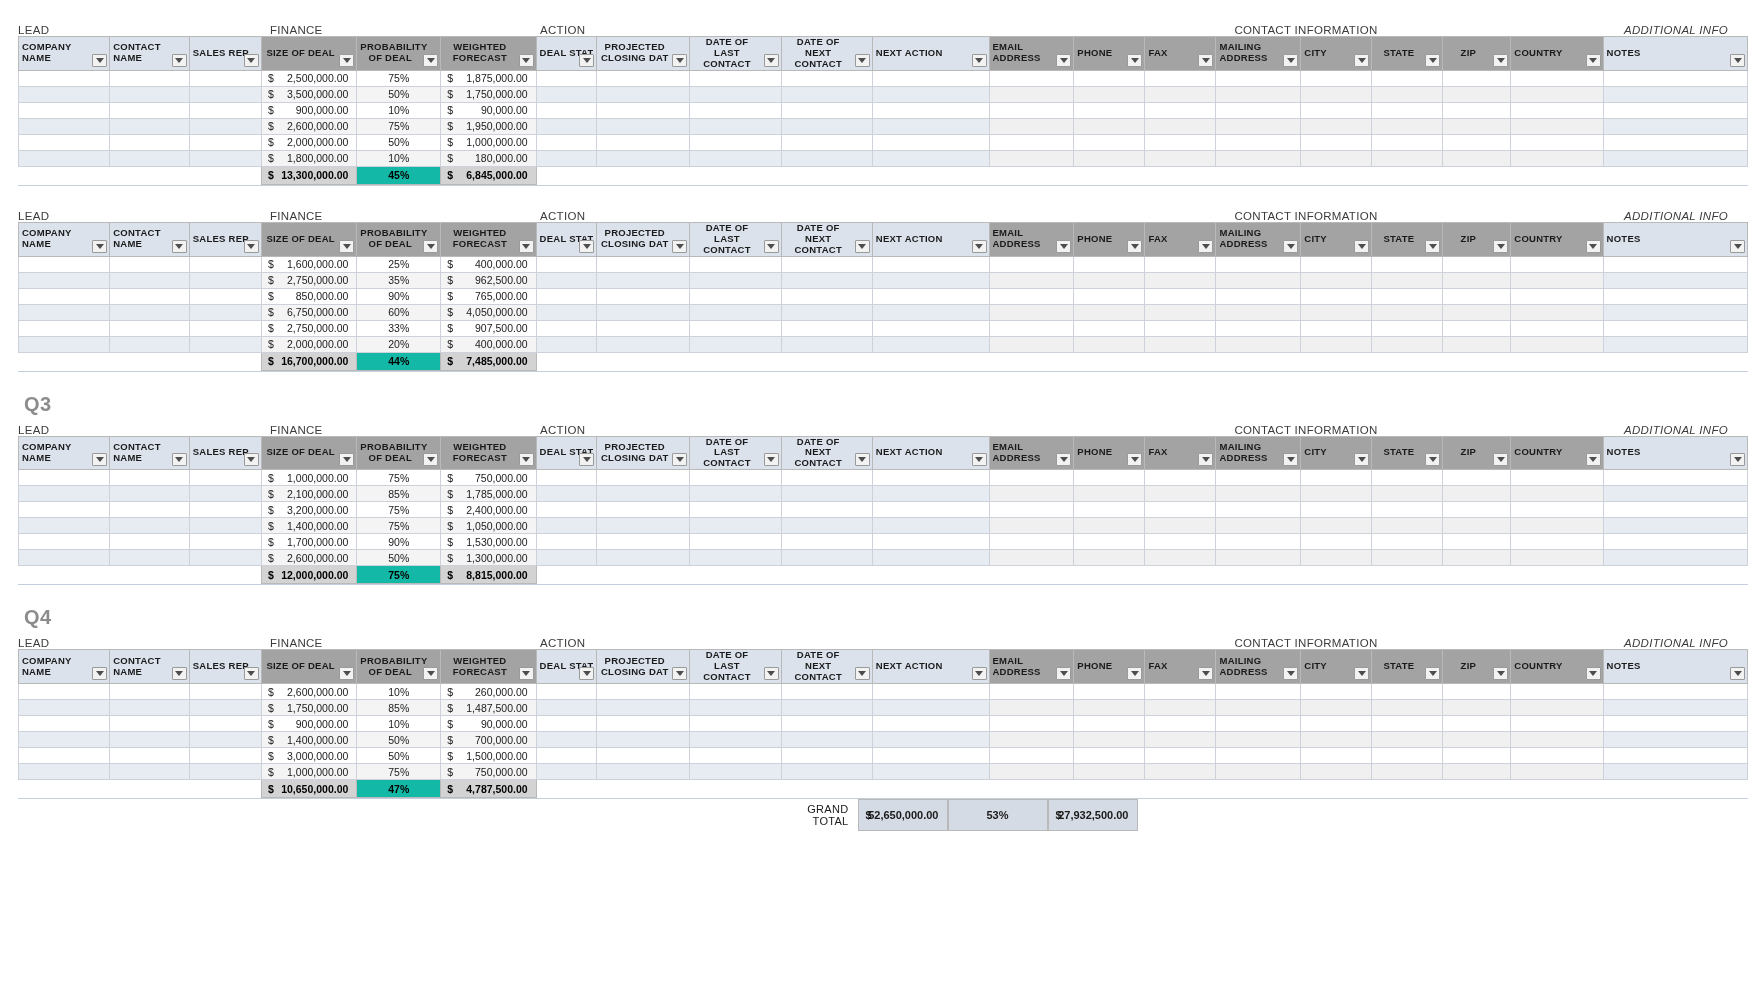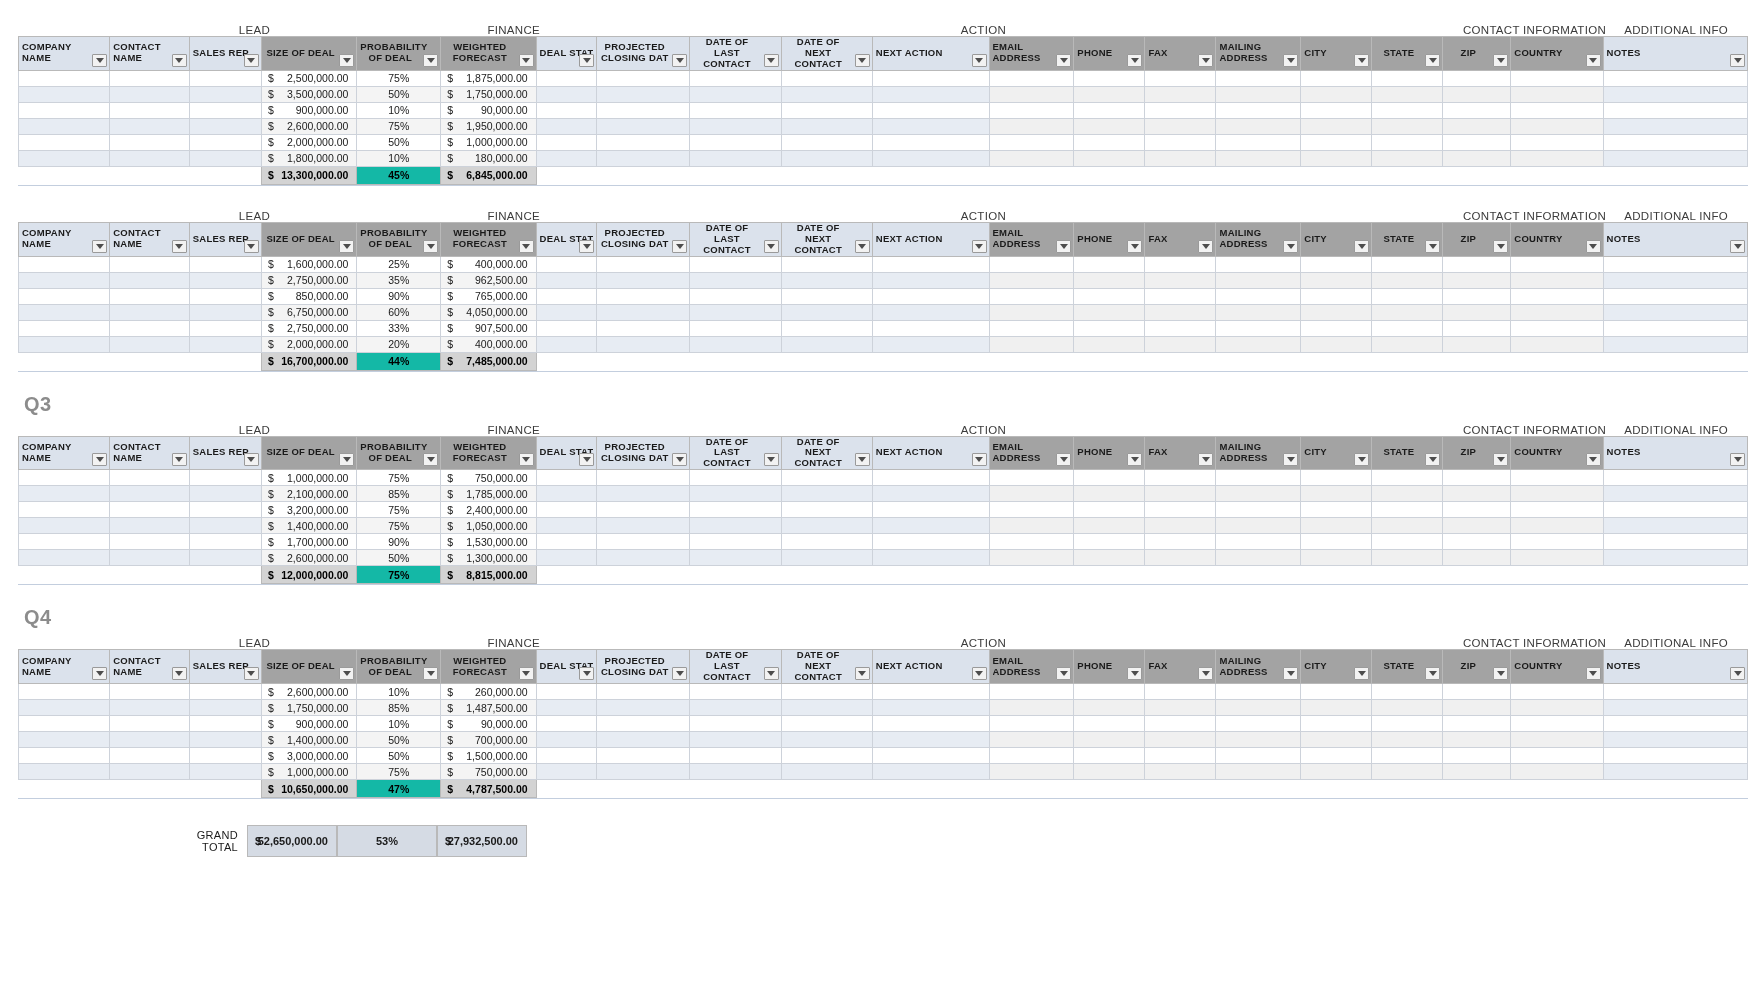--- a/index.html
+++ b/index.html
@@ -35,26 +35,26 @@
     display: flex;
     width: 1748px;
     padding-left: 18px;
     font-size: 11.5px;
     color: #3b3b3b;
     letter-spacing: 0.3px;
     height: 16px;
     align-items: flex-end;
     margin-top: 4px;
   }
-  .group-band .grp { flex: none; overflow: visible; white-space: nowrap; text-align: right; }
+  .group-band .grp { flex: none; overflow: visible; white-space: nowrap; }
   .grp-lead { width: 252px; text-align: left; }
   .grp-finance { width: 270px; text-align: left; }
   .grp-action { width: 466px; text-align: left; }
   .grp-contact { width: 600px; text-align: center; }
-  .grp-addl { width: 140px; text-align: right; padding-right: 18px; }
+  .grp-addl { width: 140px; text-align: right; padding-right: 18px; font-style: italic; }
 
   table.sheet {
     border-collapse: collapse;
     table-layout: fixed;
     width: 1730px;
     margin-left: 18px;
     font-size: 10.5px;
   }
   table.sheet col.c-company   { width: 86px; }
   table.sheet col.c-contact   { width: 75px; }
@@ -174,24 +174,24 @@
     margin-left: 18px;
     height: 1px;
     background: #c3cede;
     margin-top: 0px;
   }
 
   
   .grand-wrap {
     margin-left: 18px;
     width: 1730px;
-    margin-top: 26px;
     display: flex;
     align-items: stretch;
     font-size: 11px;
+    justify-content: center;
   }
   .gt-spacer { width: 141px; }
   .gt-label {
     width: 88px;
     text-align: right;
     padding-right: 9px;
     color: #1a1a1a;
     font-size: 11px;
     letter-spacing: 0.3px;
     display: flex;

